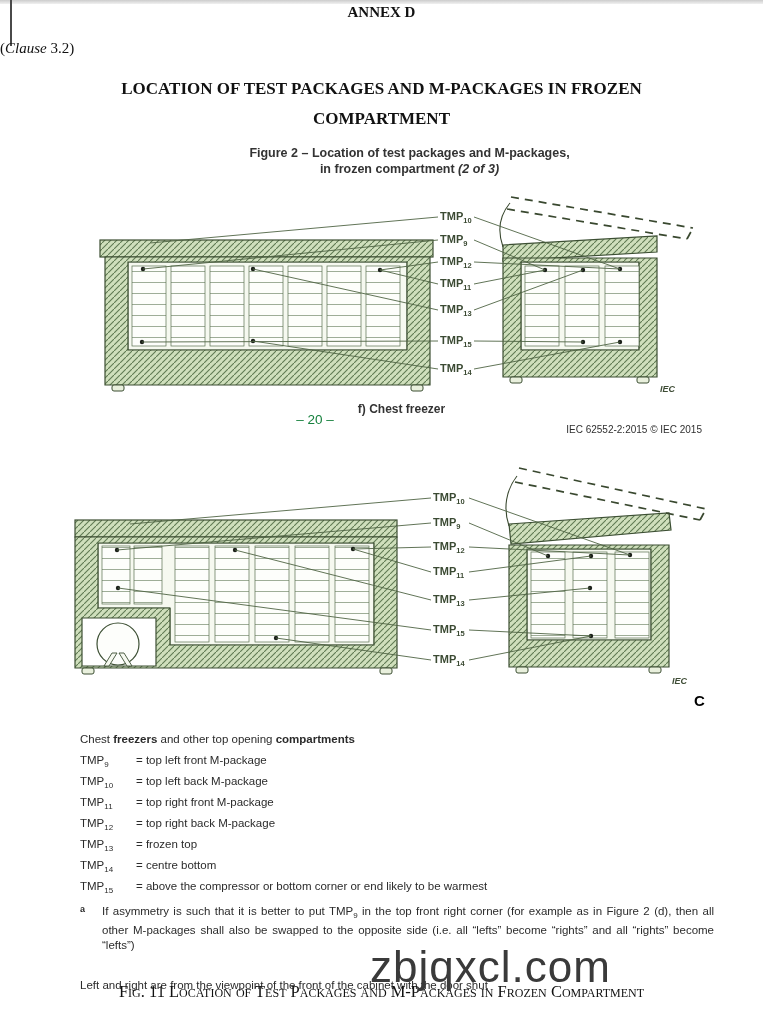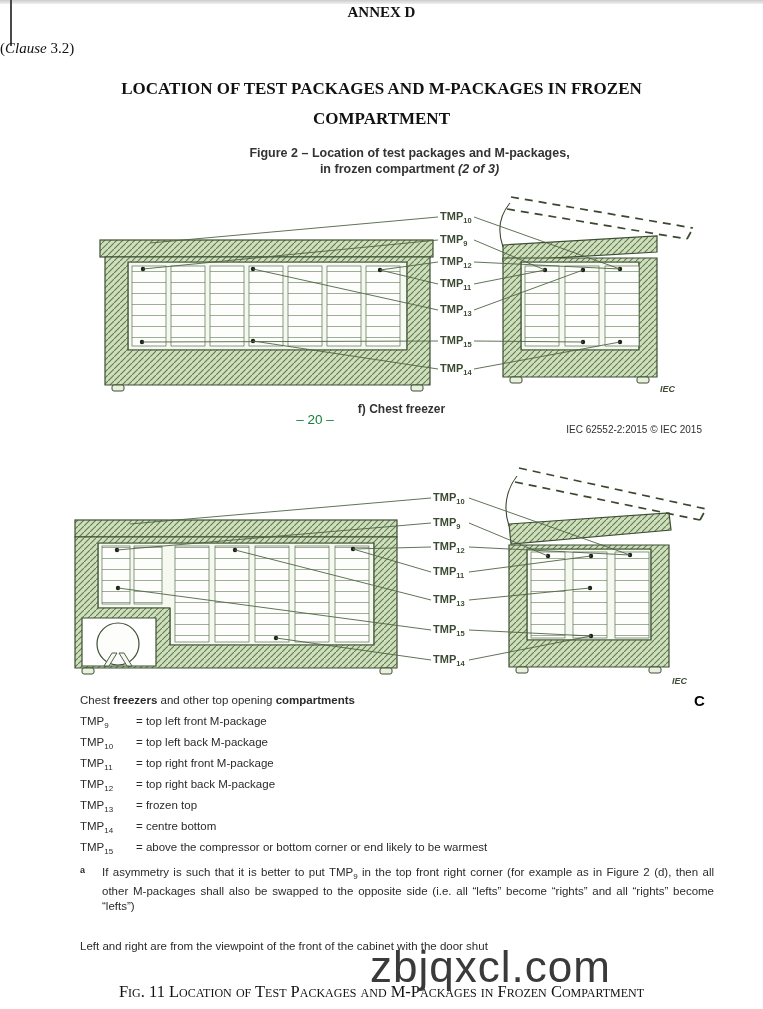--- a/index.html
+++ b/index.html
@@ -24,21 +24,21 @@
 
   .page-number{left:260px;top:412px;width:110px;text-align:center;font-size:13.5px;color:#15803d;}
   .doc-ref{left:440px;top:424px;width:262px;text-align:right;font-size:10px;color:#2f2f2f;}
 
   .fig-svg{left:60px;overflow:visible;}
   .tmp-label{position:absolute;font-size:11px;font-weight:bold;color:#3b4a33;white-space:nowrap;}
   .tmp-label sub{font-size:7.5px;}
   .iec-mark{font-size:9px;font-style:italic;font-weight:bold;color:#3f4d36;text-align:center;}
   .corner-c{left:694px;top:692px;font-size:15px;font-weight:bold;color:#000;}
 
-  .legend{left:80px;top:694px;width:640px;font-size:11.5px;color:#2b2b2b;}
+  .legend{left:80px;top:733px;width:640px;font-size:11.5px;color:#2b2b2b;}
   .legend-heading{margin-bottom:9px;}
   .legend-heading .b{font-weight:bold;}
   .legend-row{display:flex;height:21px;align-items:flex-start;}
   .legend-row .lbl{width:56px;flex:0 0 56px;}
   .legend-row sub{font-size:8px;}
   .footnote{margin-top:3px;display:flex;}
   .fn-marker{width:22px;flex:0 0 22px;font-weight:bold;font-size:9px;vertical-align:super;}
   .fn-text{width:612px;text-align:justify;line-height:15px;}
   .fn-text sub{font-size:8px;}
   .viewpoint{margin-top:26px;}

